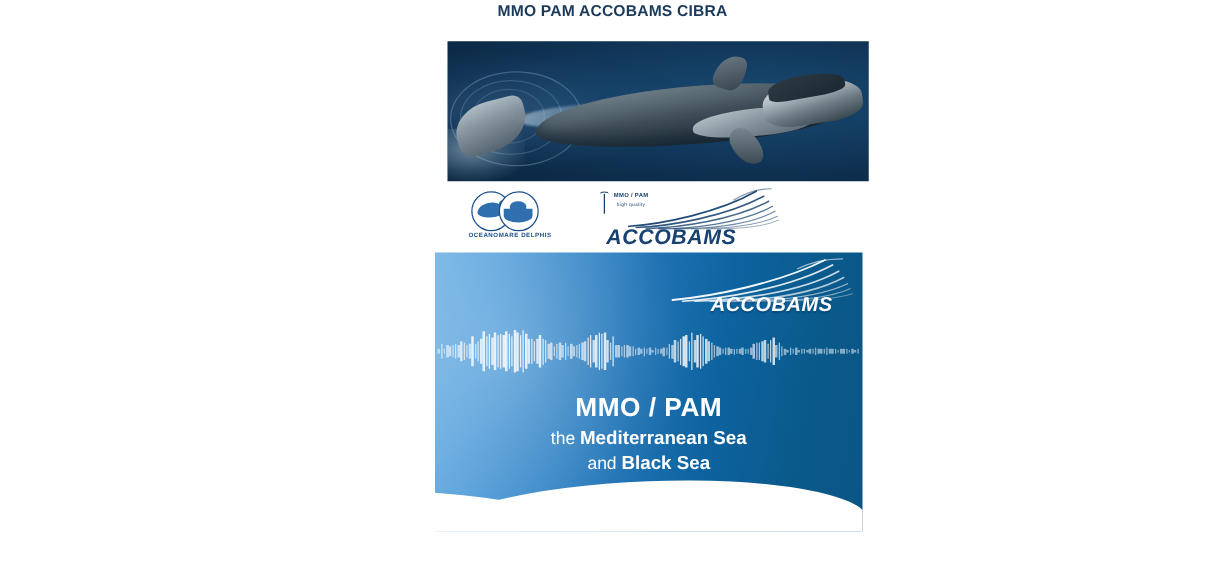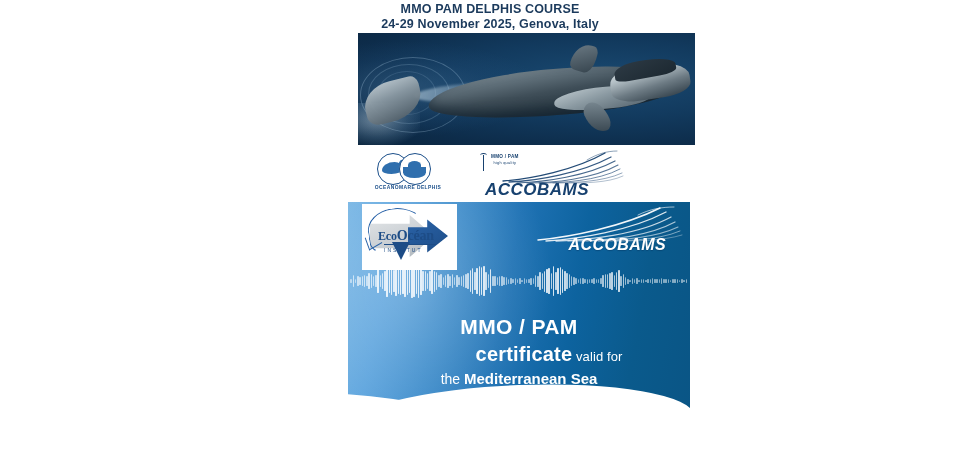--- a/index.html
+++ b/index.html
@@ -448,22 +448,21 @@
     width: 260px; height: 72px;
     background: #ffffff;
     border-radius: 0 100% 0 0 / 0 100% 0 0;
     transform: rotate(3deg);
   }
 </style>
 </head>
 <body>
 
 <div id="header">
-  <div class="hdr-line">MMO PAM DELPHIS COURSE</div>
-  <div class="hdr-line">24-29 November 2025, Genova, Italy</div>
+  <div class="hdr-line">MMO PAM ACCOBAMS CIBRA</div>
 </div>
 
 <div id="photo">
   <div class="sheen"></div>
   <div class="ripple r1"></div>
   <div class="ripple r2"></div>
   <div class="ripple r3"></div>
   <div class="wake"></div>
   <div class="foam"></div>
   <div class="fluke"></div>
@@ -662,54 +661,39 @@
       <div class="bar" style="height: 2.9px; opacity: 0.6;"></div>
       <div class="bar" style="height: 3.4px; opacity: 0.61;"></div>
       <div class="bar" style="height: 4px; opacity: 0.63;"></div>
       <div class="bar" style="height: 4.1px; opacity: 0.63;"></div>
       <div class="bar" style="height: 2px; opacity: 0.59;"></div>
       <div class="bar" style="height: 3.3px; opacity: 0.61;"></div>
       <div class="bar" style="height: 2.9px; opacity: 0.6;"></div>
       <div class="bar" style="height: 4.7px; opacity: 0.64;"></div>
     </div>
 
-  <div id="logo-ecoocean">
-    <div class="arrow-grey"></div>
-    <div class="arrow-blue"></div>
-    <div class="arrow-blue-small"></div>
-    <div class="dolphin"></div>
-    <div class="dolphin-tail"></div>
-    <div class="eco-text">
-      <span class="eco">Eco</span><span class="ocean">Océan</span>
-    </div>
-    <div class="institut">INSTITUT</div>
-  </div>
 
   <div id="poster-accobams">
     <svg class="p-arcs" viewBox="0 0 150 36">
       <g fill="none" stroke="#ffffff" stroke-linecap="round">
         <path d="M4 34 C 36 31, 88 21, 126 2" stroke-width="1.5" opacity=".95"></path>
         <path d="M12 35 C 44 33, 96 25, 132 6" stroke-width="1.4" opacity=".86"></path>
         <path d="M22 35 C 54 34, 104 29, 137 11" stroke-width="1.3" opacity=".77"></path>
         <path d="M34 35 C 64 35, 111 32, 141 16" stroke-width="1.2" opacity=".67"></path>
         <path d="M48 35 C 74 35, 117 34, 144 21" stroke-width="1.1" opacity=".57"></path>
         <path d="M64 35 C 86 35, 123 35, 146 25" stroke-width="1.0" opacity=".47"></path>
         <path d="M82 35 C 98 35, 129 35, 148 29" stroke-width=".9" opacity=".37"></path>
         <path d="M104 9 C 116 3, 128 1, 140 1" stroke-width="1.0" opacity=".6"></path>
       </g>
     </svg>
     <div class="p-word">ACCOBAMS</div>
   </div>
 
   <div id="poster-text">
     <div class="l-title">MMO / PAM</div>
-    <div class="l-cert">
-      <span class="big">certificate</span>
-      <span>valid for</span>
-    </div>
     <div class="l-med">
       <span>the </span><span class="bold">Mediterranean Sea</span>
     </div>
     <div class="l-black">
       <span>and </span><span class="bold">Black Sea</span>
     </div>
   </div>
 
   <div id="swoosh"></div>
   <div id="swoosh2"></div>

